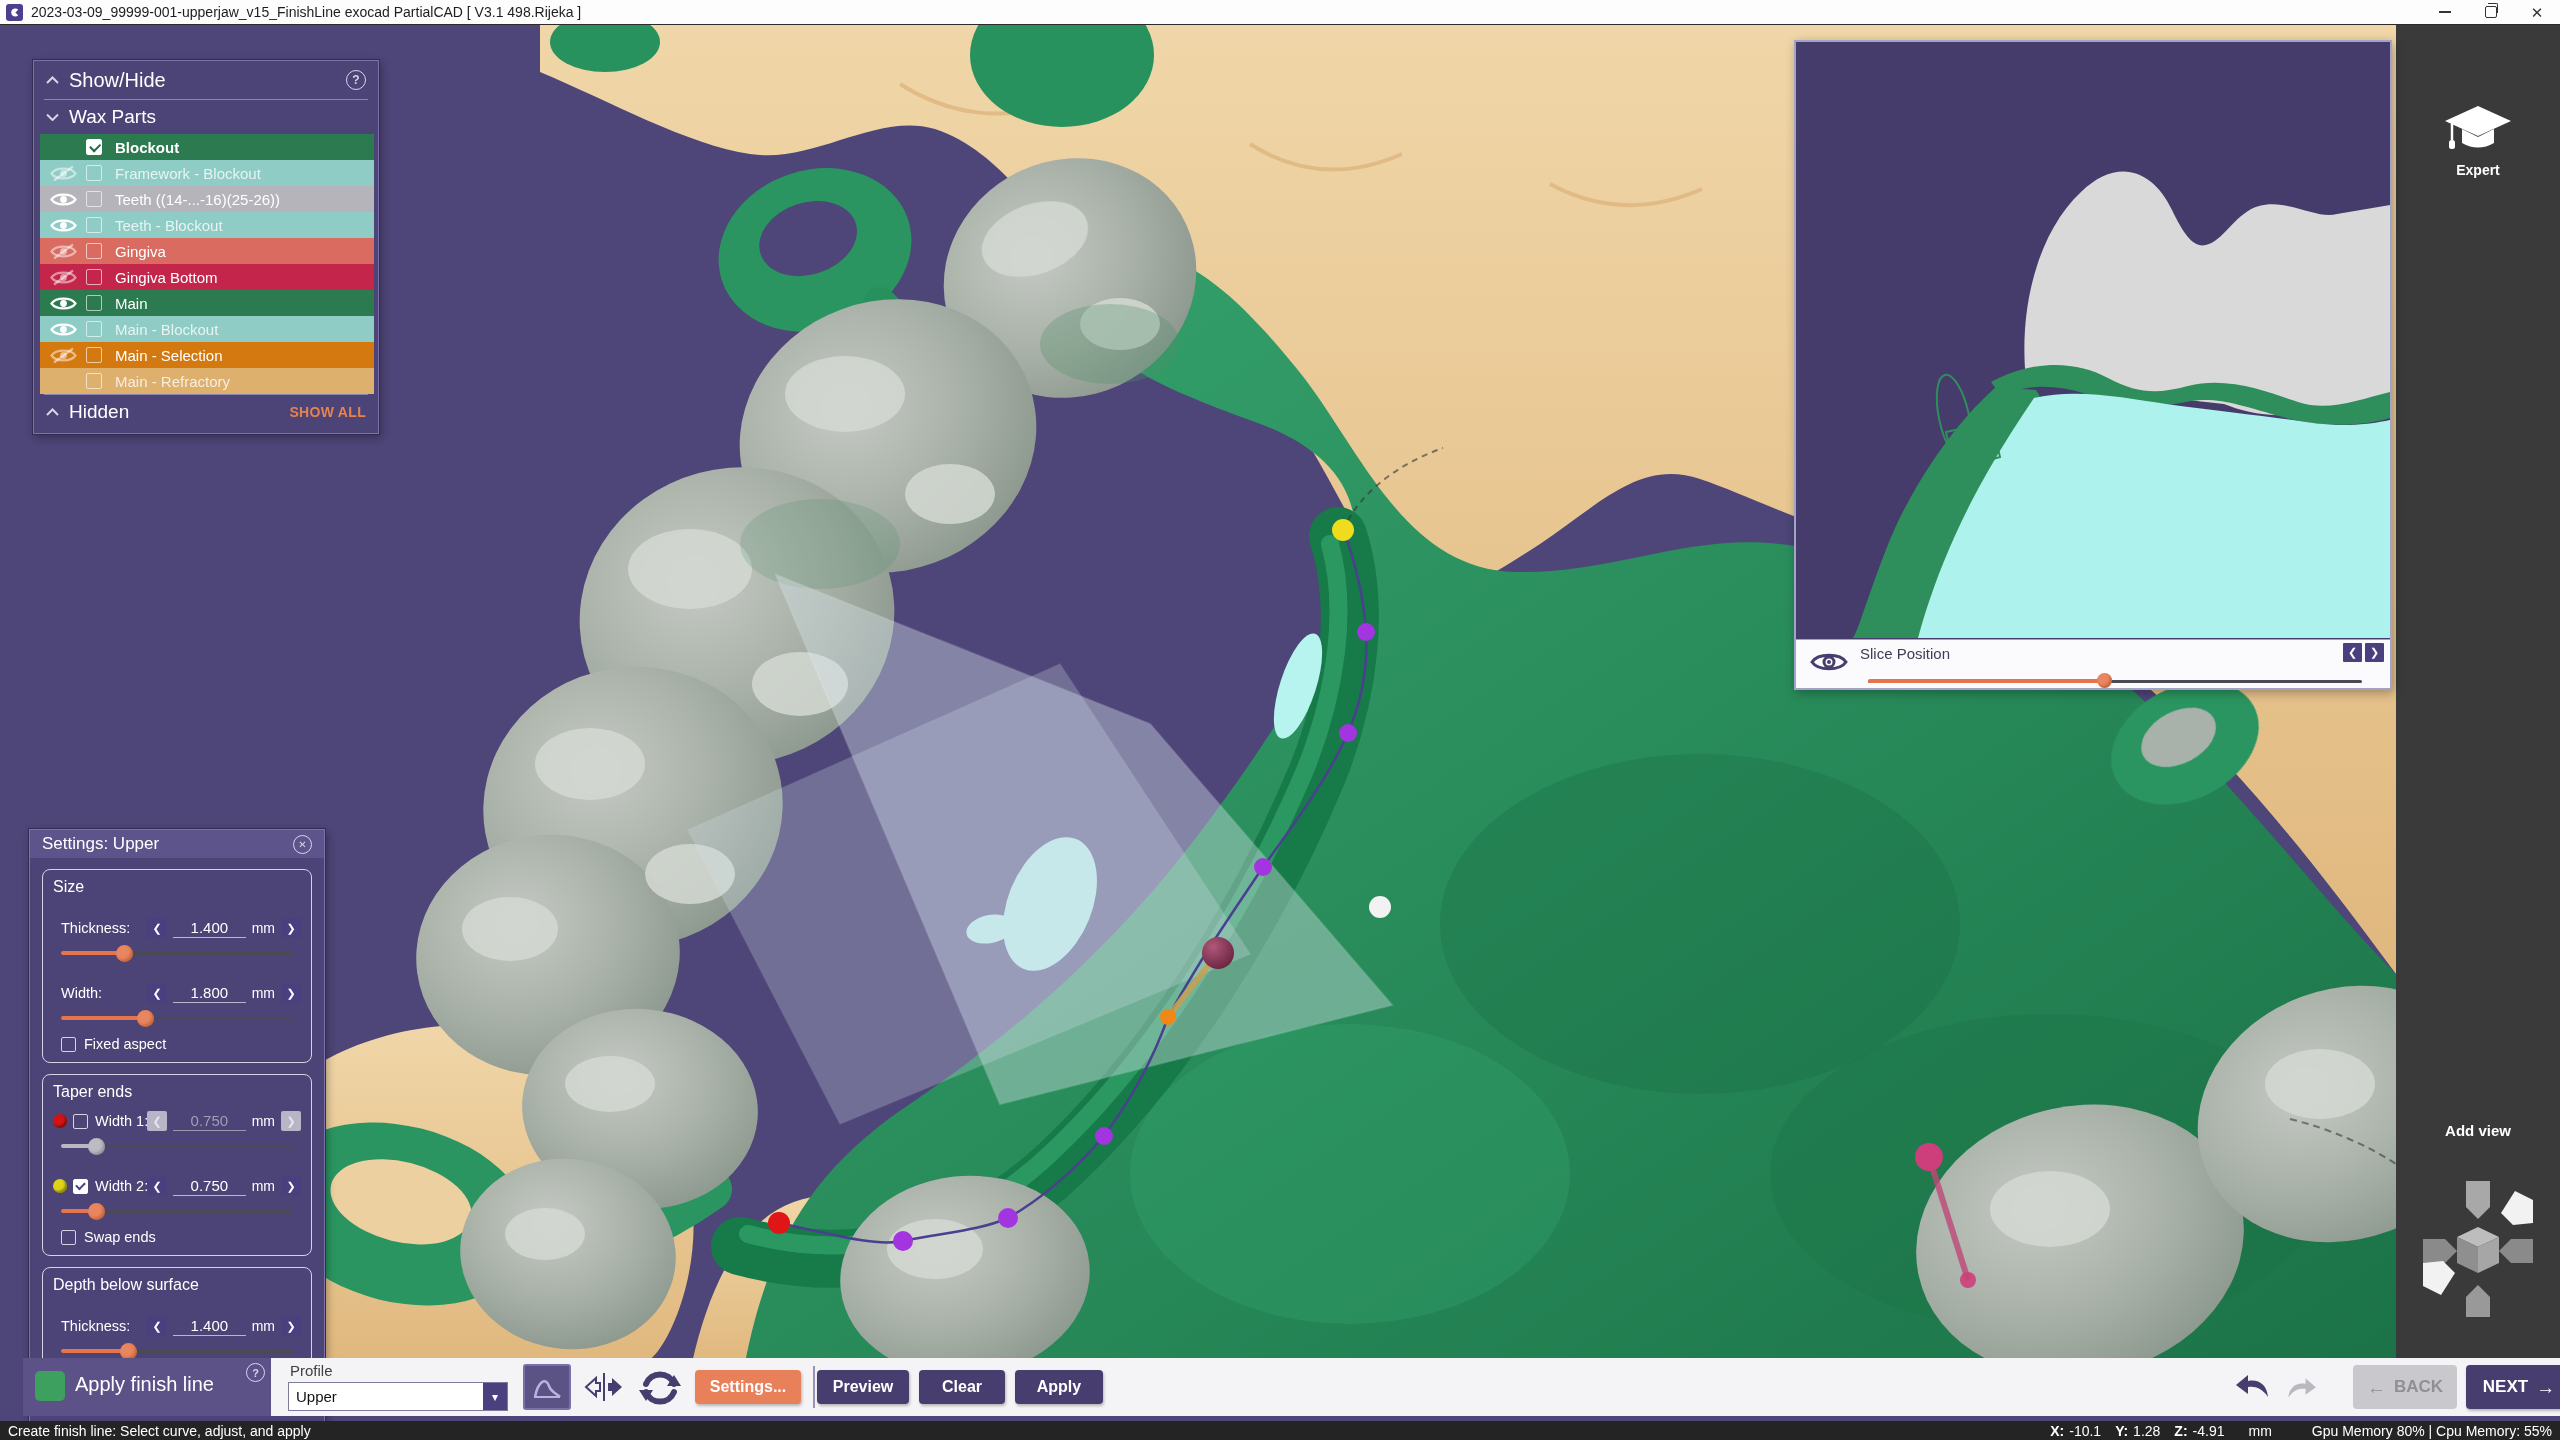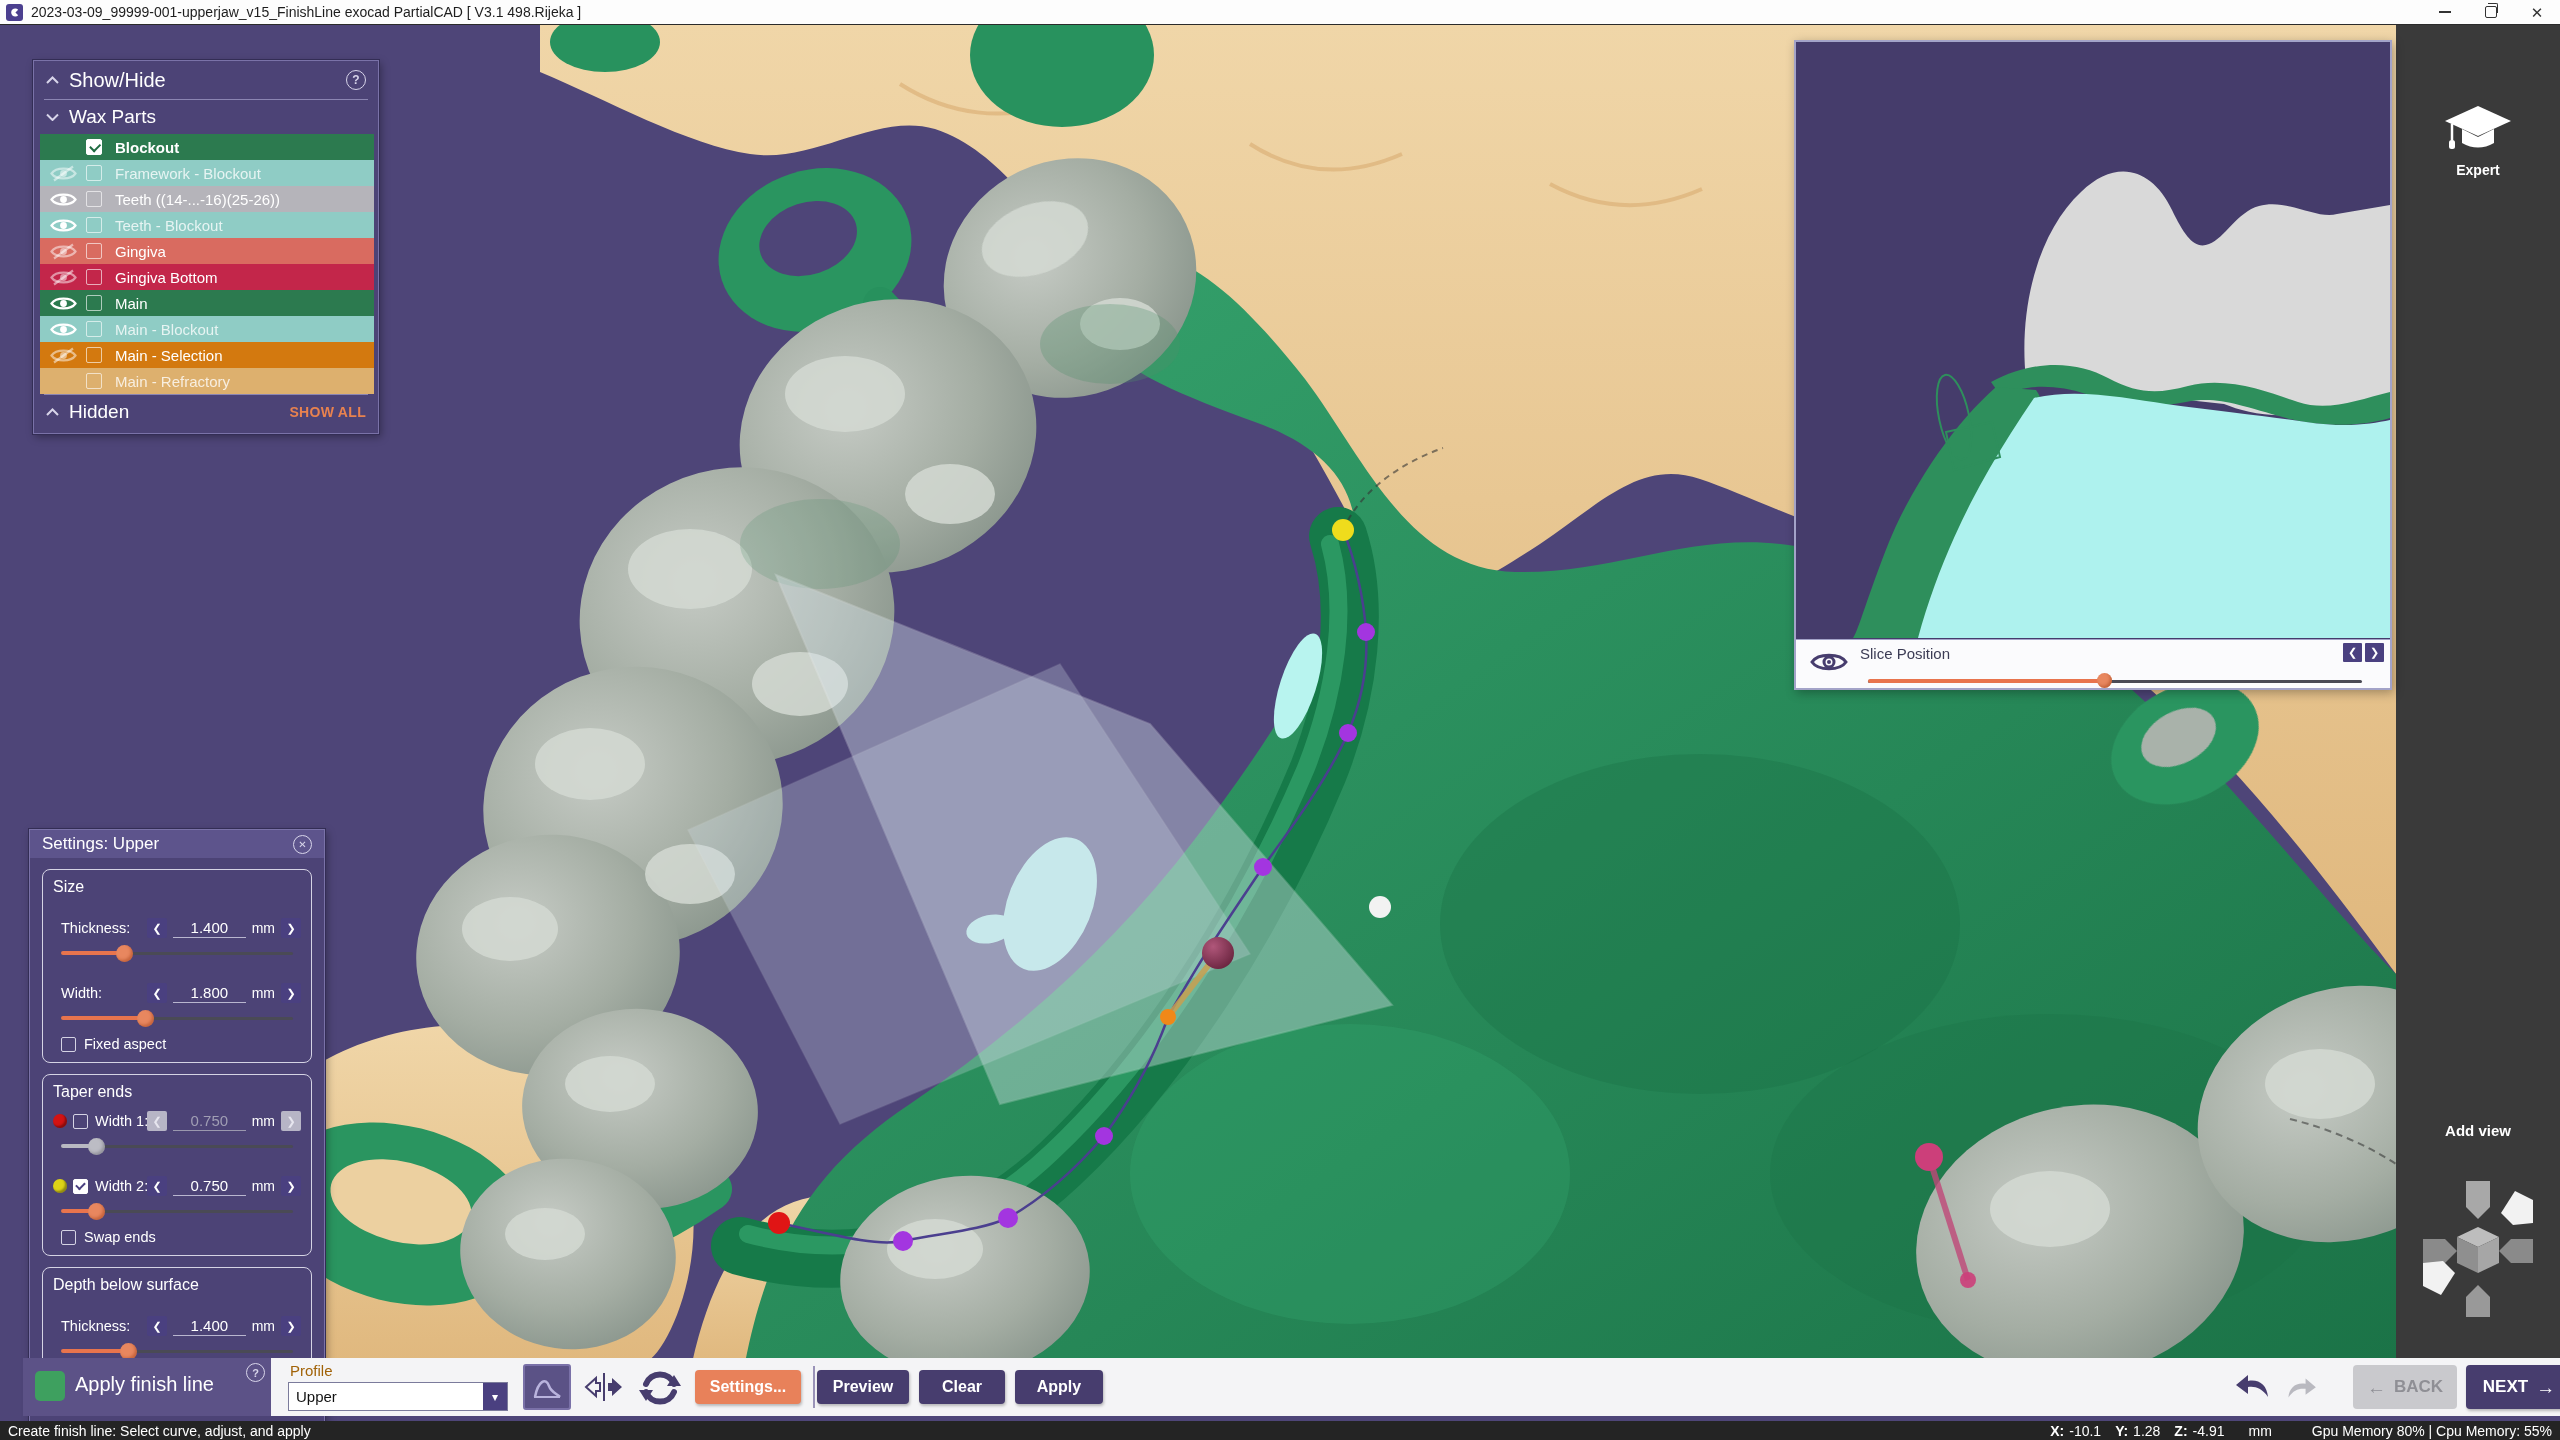--- a/index.html
+++ b/index.html
@@ -108,21 +108,21 @@
              justify-content:center;font-size:11px;border-radius:1px;}
 
   
   .toolbar{position:absolute;left:0;bottom:24px;width:2560px;height:58px;background:#f4f4f6;z-index:40;margin-left:23px;}
   .wizard-chip{position:absolute;left:0;top:0;width:248px;height:58px;background:#5c5287;}
   .wizard-icon{position:absolute;left:12px;top:13px;width:30px;height:30px;border-radius:5px;background:#3ea05f;}
   .wizard-label{position:absolute;left:52px;top:15px;font-size:20px;color:#fff;white-space:nowrap;}
   .wizard-help{position:absolute;left:223px;top:5px;width:17px;height:17px;border:1.5px solid #d8d5ea;
                border-radius:50%;display:flex;align-items:center;justify-content:center;
                font-size:11px;font-weight:bold;color:#d8d5ea;}
-  .profile-label{position:absolute;left:267px;top:4px;font-size:15px;color:#a16207;}
+  .profile-label{position:absolute;left:267px;top:4px;font-size:15px;color:#404040;}
   .profile-select{position:absolute;left:265px;top:24px;width:218px;height:27px;background:#fff;
                   border:1px solid #7b7b9b;display:flex;align-items:center;}
   .profile-value{font-size:15px;color:#111;padding-left:7px;flex:1;}
   .profile-chev{width:24px;height:100%;background:#4a4080;color:#fff;display:flex;align-items:center;
                 justify-content:center;font-size:12px;}
   .curve-btn{position:absolute;left:500px;top:6px;width:48px;height:46px;background:#5b5286;
              border:2px solid #7a71a8;border-radius:3px;box-sizing:border-box;
              display:flex;align-items:center;justify-content:center;}
   .flip-icon{position:absolute;left:560px;top:13px;}
   .refresh-icon{position:absolute;left:614px;top:7px;}

